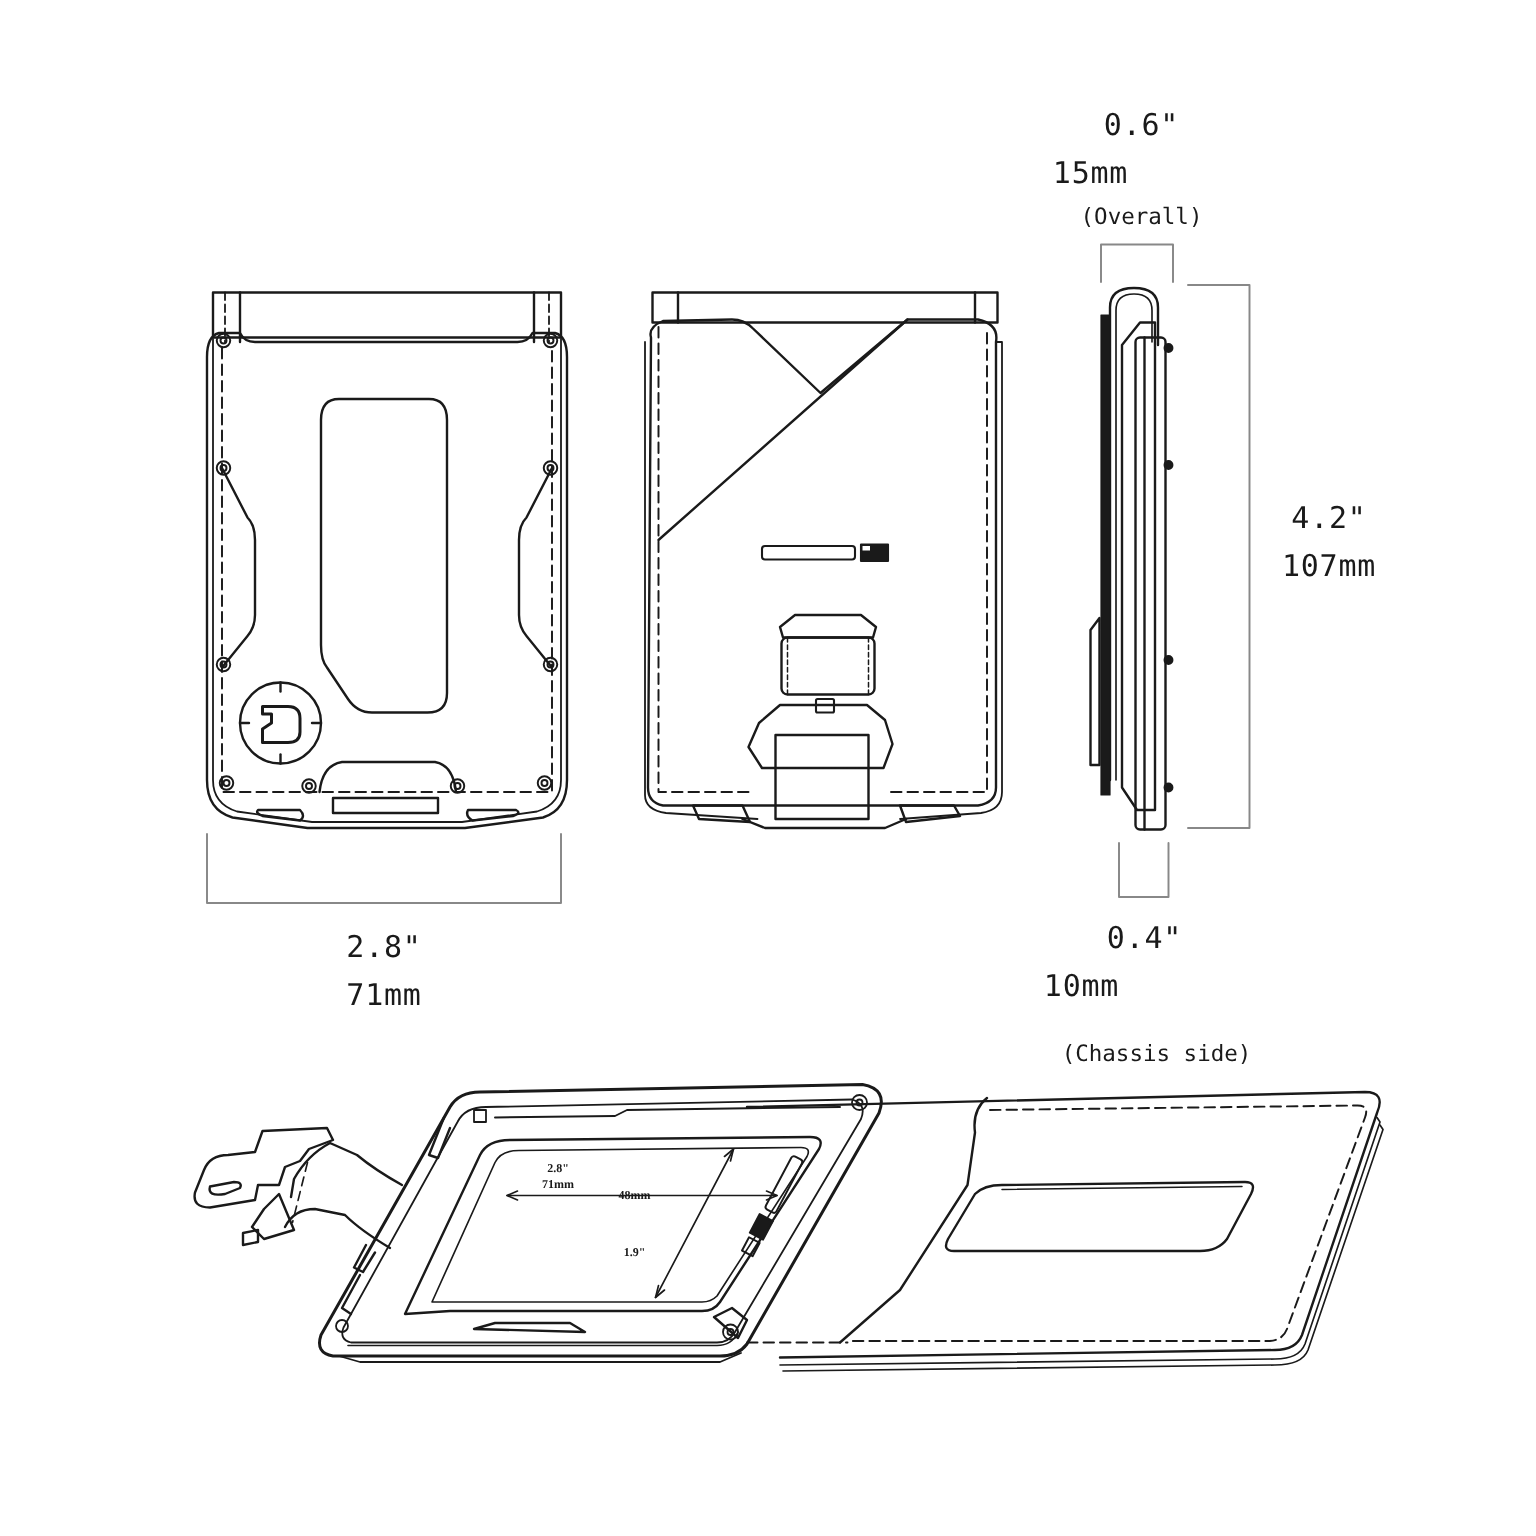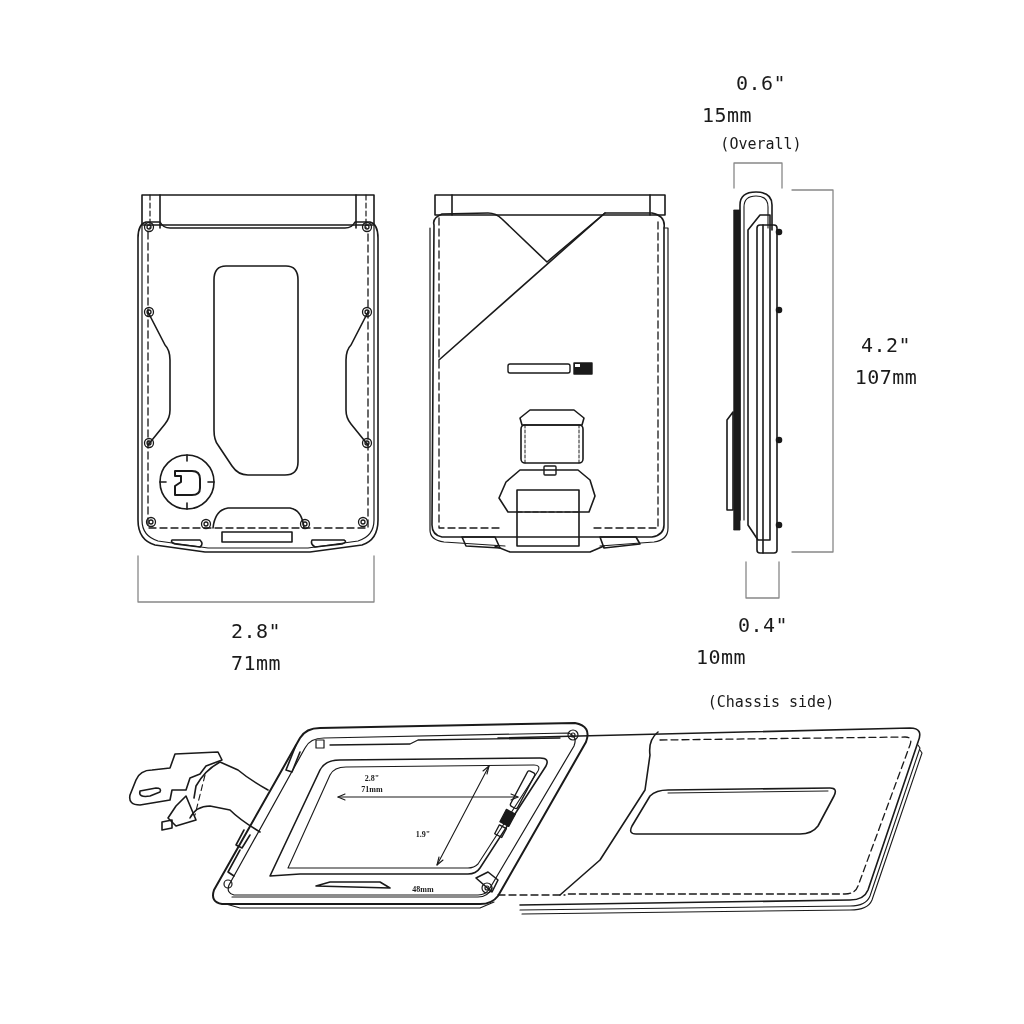--- a/index.html
+++ b/index.html
@@ -186,13 +186,13 @@
 <div class="lbl big" style="left:718px; top:614px; width:90px;">0.4"</div>
 <div class="lbl big" style="left:665px; top:646px; width:112px;">10mm</div>
 <div class="lbl small" style="left:696px; top:674px; width:150px;margin-top:20px;">(Chassis side)</div>
 
 <div class="lbl big" style="left:206px; top:620px; width:100px;">2.8"</div>
 <div class="lbl big" style="left:200px; top:652px; width:112px;">71mm</div>
 
 <div class="lbl tiny" style="left:352px; top:774px; width:40px;">2.8"</div>
 <div class="lbl tiny" style="left:352px; top:785px; width:40px;">71mm</div>
 <div class="lbl tiny" style="left:403px; top:830px; width:40px;">1.9"</div>
-<div class="lbl tiny" style="left:403px; top:885px; width:40px;">48mm</div>
+<div class="lbl tiny" style="left:403px; top:792px; width:40px;">48mm</div>
 
 </body></html>

